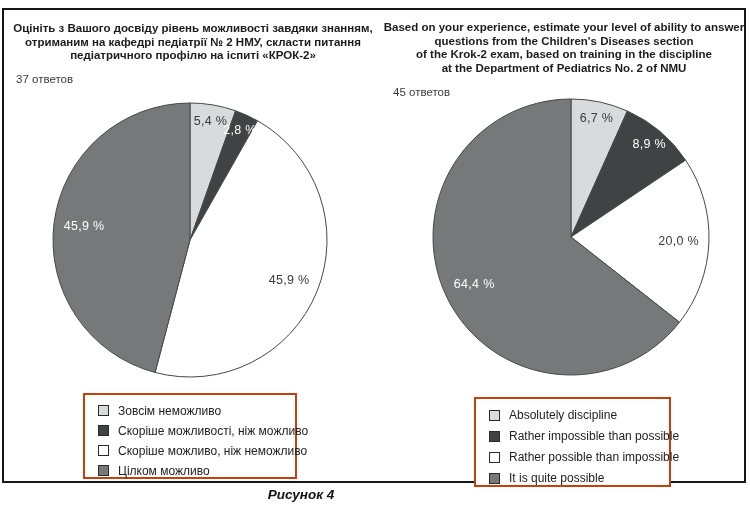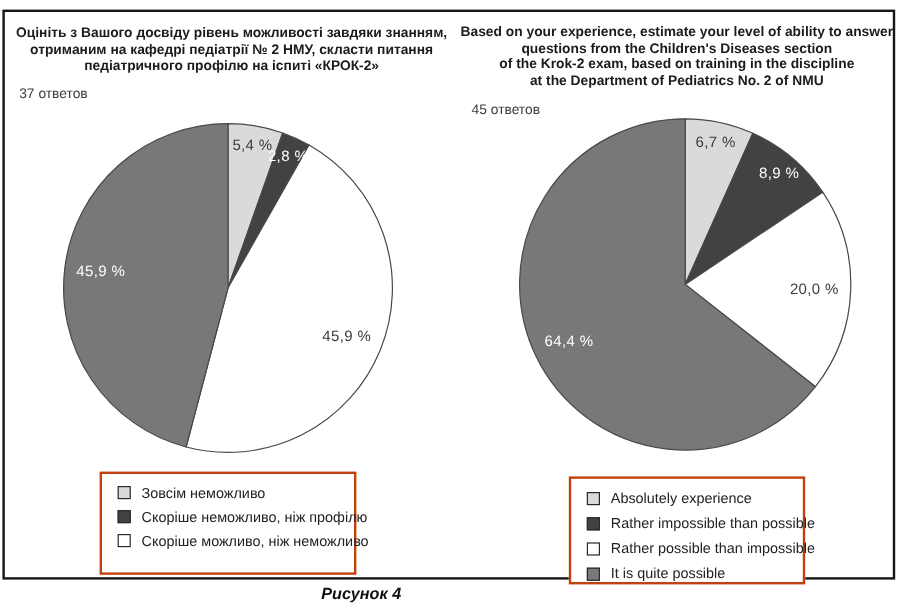--- a/index.html
+++ b/index.html
@@ -106,25 +106,29 @@
           <text x="240.0" y="186.3" text-anchor="middle" fill="#3a3b3d" class="pct-label">45,9 %</text>
           <text x="35.0" y="132.3" text-anchor="middle" fill="#ffffff" class="pct-label">45,9 %</text>
         </svg>
       <div class="legend left">
         <div class="legend-item">
           <span class="swatch" style="background-color: rgb(217, 218, 220);"></span>
           <span class="legend-label">Зовсім неможливо</span>
         </div>
         <div class="legend-item">
           <span class="swatch" style="background-color: rgb(65, 66, 68);"></span>
-          <span class="legend-label">Скоріше неможливо, ніж профілю</span>
+          <span class="legend-label">Скоріше можливості, ніж можливо</span>
         </div>
         <div class="legend-item">
           <span class="swatch" style="background-color: rgb(255, 255, 255);"></span>
           <span class="legend-label">Скоріше можливо, ніж неможливо</span>
+        </div>
+        <div class="legend-item">
+          <span class="swatch" style="background-color: rgb(119, 120, 122);"></span>
+          <span class="legend-label">Цілком можливо</span>
         </div>
       </div>
     </section>
 
     <section>
       <div class="chart-title right">
         <div>Based on your experience, estimate your level of ability to answer</div>
         <div>questions from the Children's Diseases section</div>
         <div>of the Krok-2 exam, based on training in the discipline</div>
         <div>at the Department of Pediatrics No. 2 of NMU</div>
@@ -136,21 +140,21 @@
           <path d="M 141 141 L 255.62 64.15 A 138 138 0 0 1 249.51 226.26 Z" fill="#ffffff" stroke="#47484a" stroke-width="1"></path>
           <path d="M 141 141 L 249.51 226.26 A 138 138 0 1 1 141.00 3.00 Z" fill="#77787a" stroke="#47484a" stroke-width="1"></path>
           <text x="166.4" y="26.2" text-anchor="middle" fill="#3a3b3d" class="pct-label">6,7 %</text>
           <text x="219.3" y="52.2" text-anchor="middle" fill="#ffffff" class="pct-label">8,9 %</text>
           <text x="248.6" y="149.1" text-anchor="middle" fill="#3a3b3d" class="pct-label">20,0 %</text>
           <text x="44.2" y="192.1" text-anchor="middle" fill="#ffffff" class="pct-label">64,4 %</text>
         </svg>
       <div class="legend right">
         <div class="legend-item">
           <span class="swatch" style="background-color: rgb(217, 218, 220);"></span>
-          <span class="legend-label">Absolutely experience</span>
+          <span class="legend-label">Absolutely discipline</span>
         </div>
         <div class="legend-item">
           <span class="swatch" style="background-color: rgb(65, 66, 68);"></span>
           <span class="legend-label">Rather impossible than possible</span>
         </div>
         <div class="legend-item">
           <span class="swatch" style="background-color: rgb(255, 255, 255);"></span>
           <span class="legend-label">Rather possible than impossible</span>
         </div>
         <div class="legend-item">

